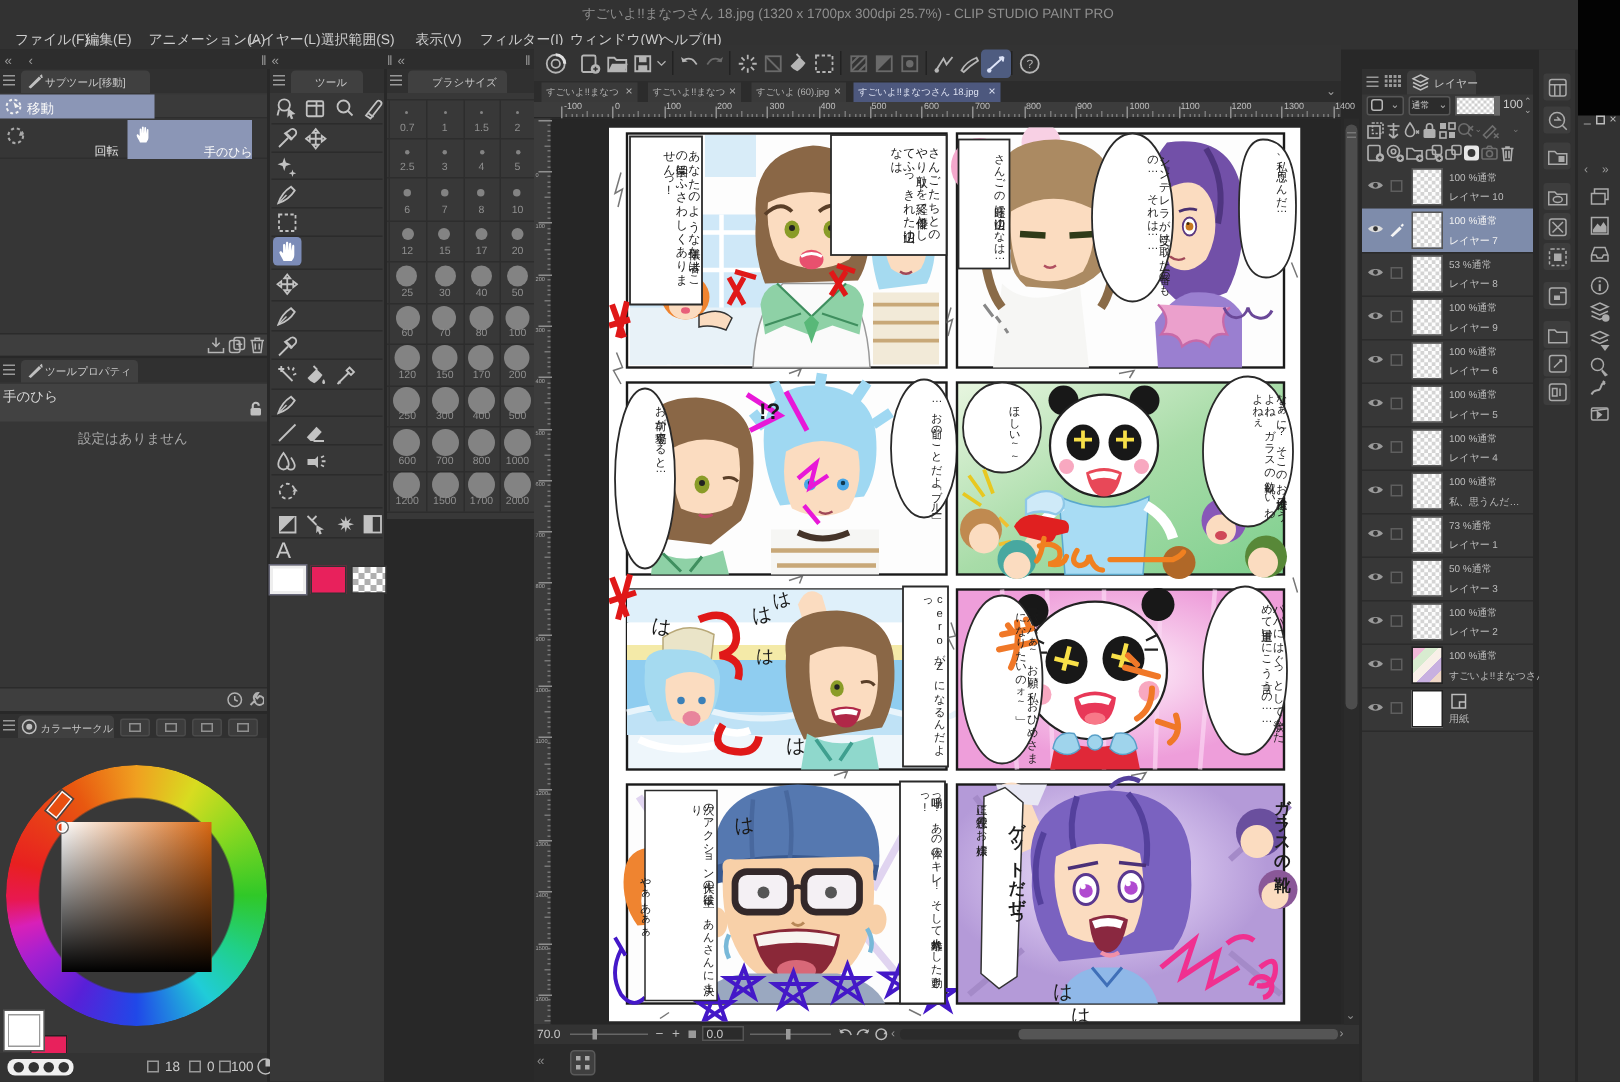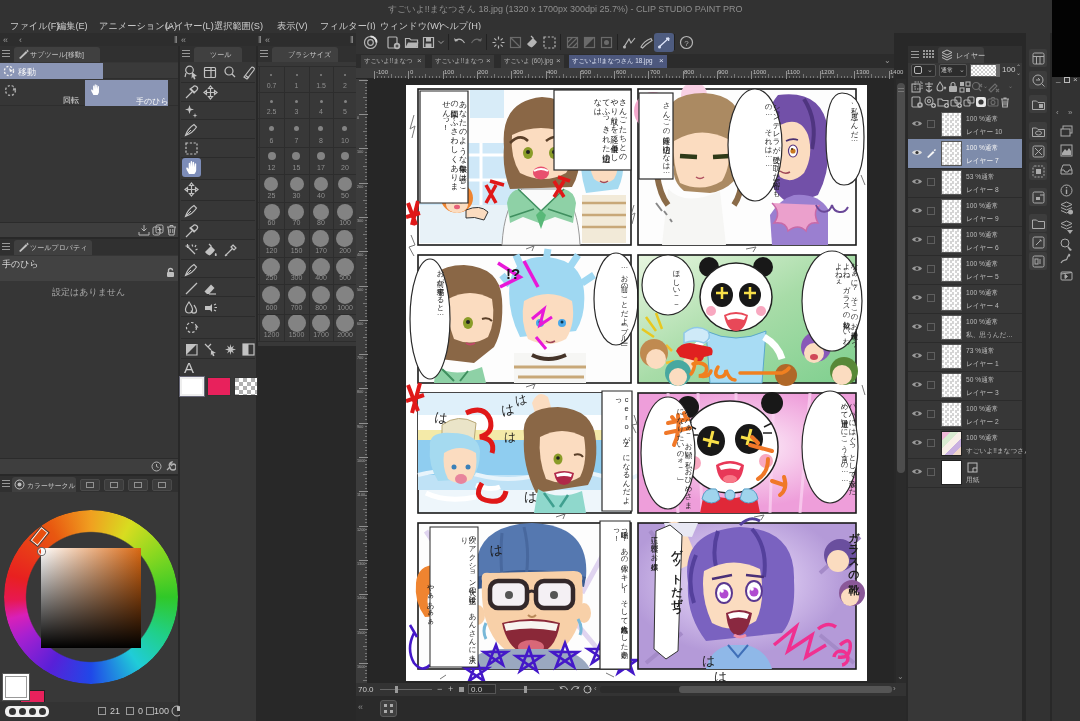--- a/index.html
+++ b/index.html
@@ -121,21 +121,21 @@
 <div class="a" style="left:38px;top:548px;width:7px;height:7px;border:1.3px solid #fff;border-radius:50%;box-shadow:0 0 0 1px #666"></div>
 <div class="a" style="left:20px;top:690px;width:25px;height:25px;background:#e8215c;border:1px solid #222"></div>
 <div class="a" style="left:3px;top:674px;width:26px;height:26px;background:#fff;border:2px solid #fff;outline:1px solid #555;box-shadow:inset 0 0 0 1px #999"></div>
 <div class="a" style="left:0;top:702px;width:178px;height:19px;background:#333333"></div>
 <div class="a" style="left:5px;top:706px;width:44px;height:11px;background:#f0f0f0;border-radius:5px"></div>
 <div class="a" style="left:9px;top:708px;width:7px;height:7px;background:#333;border-radius:50%"></div>
 <div class="a" style="left:19px;top:708px;width:7px;height:7px;background:#333;border-radius:50%"></div>
 <div class="a" style="left:29px;top:708px;width:7px;height:7px;background:#333;border-radius:50%"></div>
 <div class="a" style="left:39px;top:708px;width:7px;height:7px;background:#333;border-radius:50%"></div>
 <div class="a" style="left:98px;top:707px;width:8px;height:8px;border:1px solid #999"></div>
-<div class="t" style="left:110px;top:706px;font-size:9px;color:#ccc">21</div>
+<div class="t" style="left:110px;top:706px;font-size:9px;color:#ccc">18</div>
 <div class="a" style="left:126px;top:707px;width:8px;height:8px;border:1px solid #999"></div>
 <div class="t" style="left:138px;top:706px;font-size:9px;color:#ccc">0</div>
 <div class="a" style="left:146px;top:707px;width:8px;height:8px;border:1px solid #999"></div>
 <div class="t" style="left:154px;top:706px;font-size:9px;color:#ccc">100</div>
 <svg class="a" style="left:171px;top:705px" width="12" height="12" viewBox="0 0 12 12">
     <circle cx="6" cy="6" r="5" fill="none" stroke="#bbb"></circle>
     <path d="M6 1 A5 5 0 0 1 11 6 L6 6 Z" fill="#bbb"></path>
   </svg>
 <div class="a" style="left:180px;top:46px;width:76px;height:675px;background:#373737"></div>
 <div class="a" style="left:180px;top:46px;width:76px;height:16px;background:#303030">

